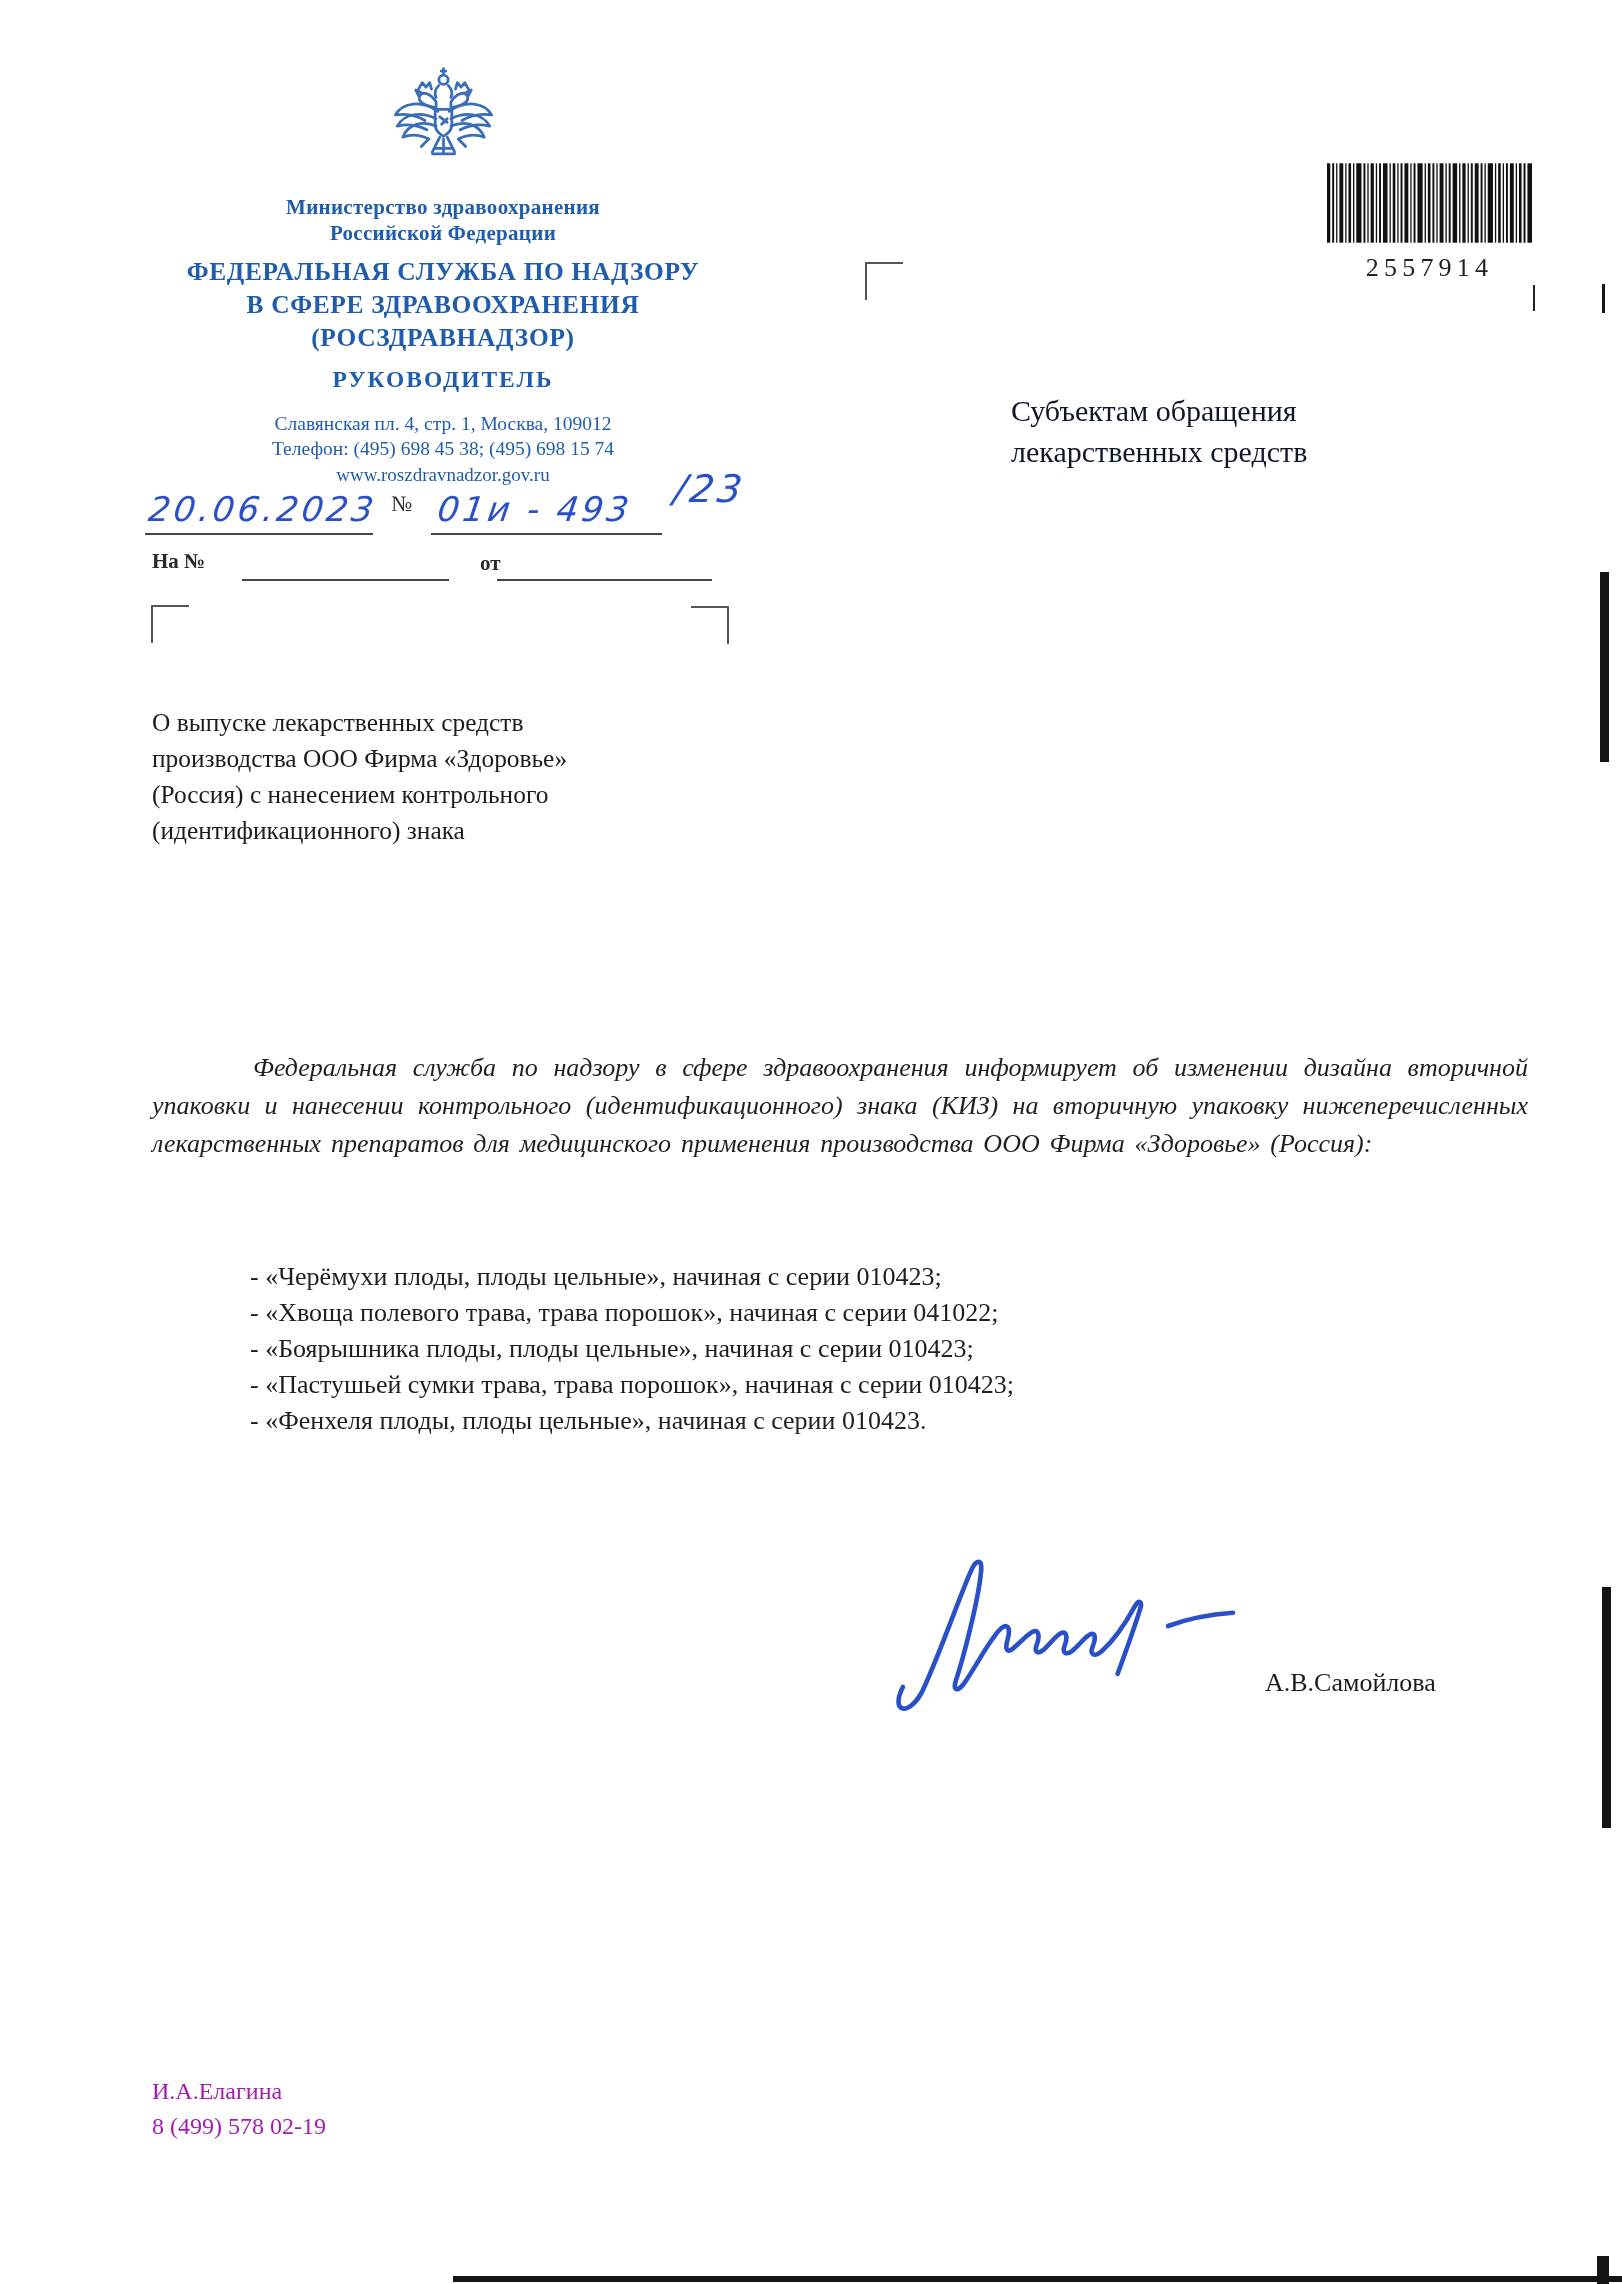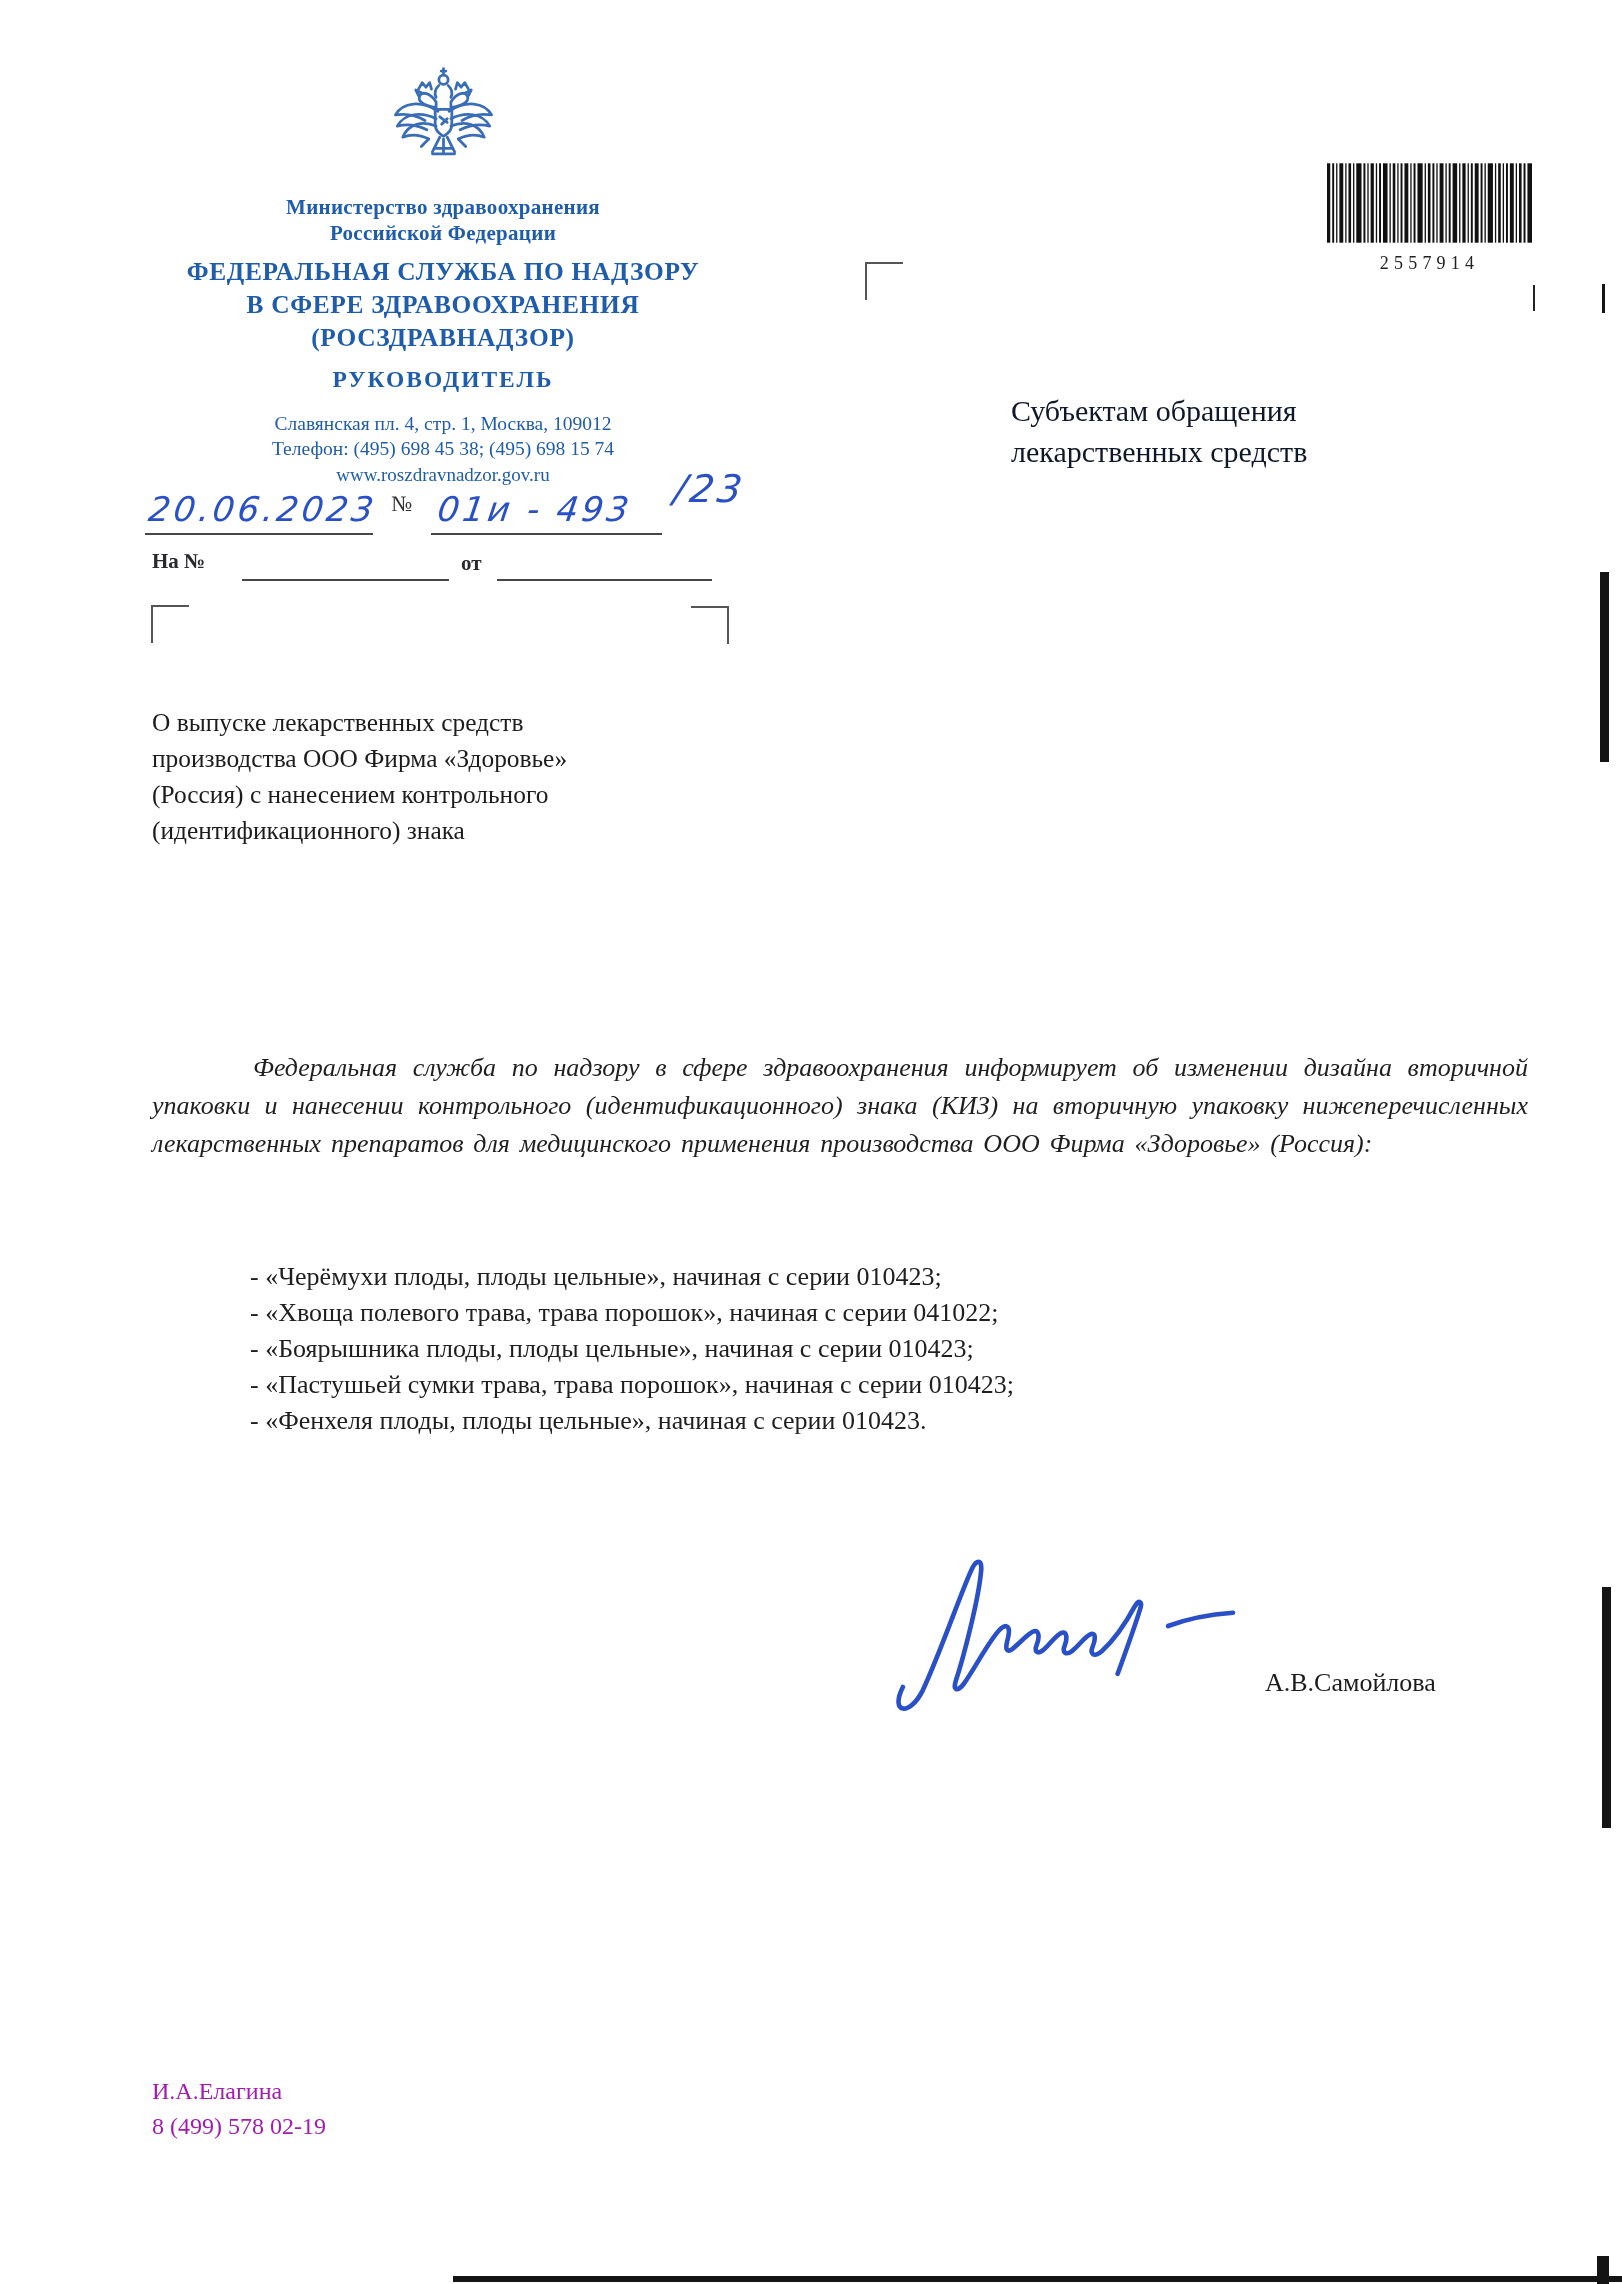--- a/index.html
+++ b/index.html
@@ -31,32 +31,32 @@
   }
   .date-box{position:absolute;left:145px;top:480px;width:228px;height:53px;border-bottom:2px solid #47474a;font-size:34px;}
   .date-box .hand{position:absolute;left:3.9px;bottom:3.9px;}
   .no-sign{position:absolute;left:391px;top:491px;font-size:22px;color:#333;}
   .num-box{position:absolute;left:431px;top:474px;width:231px;height:59px;border-bottom:2px solid #47474a;font-size:34px;}
   .num-box .hand{position:absolute;left:6.5px;bottom:3.9px;}
   .slash-box{position:absolute;left:674px;top:467px;font-size:38px;}
   .na-line{position:absolute;left:152px;top:549px;font-size:21px;font-weight:bold;color:#2a2a2e;}
   .blank{position:absolute;height:30px;border-bottom:2px solid #47474a;}
   .blank1{left:242px;top:549px;width:207px;}
-  .ot-label{position:absolute;left:461px;top:551px;font-size:21px;font-weight:bold;color:#2a2a2e;}
+  .ot-label{position:absolute;left:480px;top:551px;font-size:21px;font-weight:bold;color:#2a2a2e;}
   .blank2{left:497px;top:549px;width:215px;}
   
   .cmark{position:absolute;width:36px;height:36px;}
   .cm-tl{border-top:2px solid #555;border-left:2px solid #555;}
   .cm-tr{border-top:2px solid #555;border-right:2px solid #555;}
   .cm1{left:865px;top:262px;}
   .cm2{left:151px;top:605px;}
   .cm3{left:691px;top:606px;}
   
   .barcode{position:absolute;left:1327px;top:163px;width:205px;height:80px;}
-  .barcode-number{position:absolute;left:1327px;top:253px;width:205px;text-align:center;font-size:18px;letter-spacing:5.2px;color:#222;}
+  .barcode-number{position:absolute;left:1327px;top:253px;width:205px;text-align:center;font-size:26px;letter-spacing:5.2px;color:#222;}
   .barcode-tick{position:absolute;left:1533px;top:285px;width:2px;height:26px;background:#222;}
   
   .recipient{position:absolute;left:1011px;top:390px;font-size:30px;line-height:41px;color:#0f172a;}
   
   .subject{position:absolute;left:152px;top:704px;font-size:25.4px;line-height:36px;color:#1c1c1c;}
   
   .body-par{
     position:absolute;left:152px;top:1049px;width:1376px;
     font-size:26px;line-height:38px;
     text-align:justify;text-indent:101px;word-spacing:3.3px;margin:0;font-style:italic;

